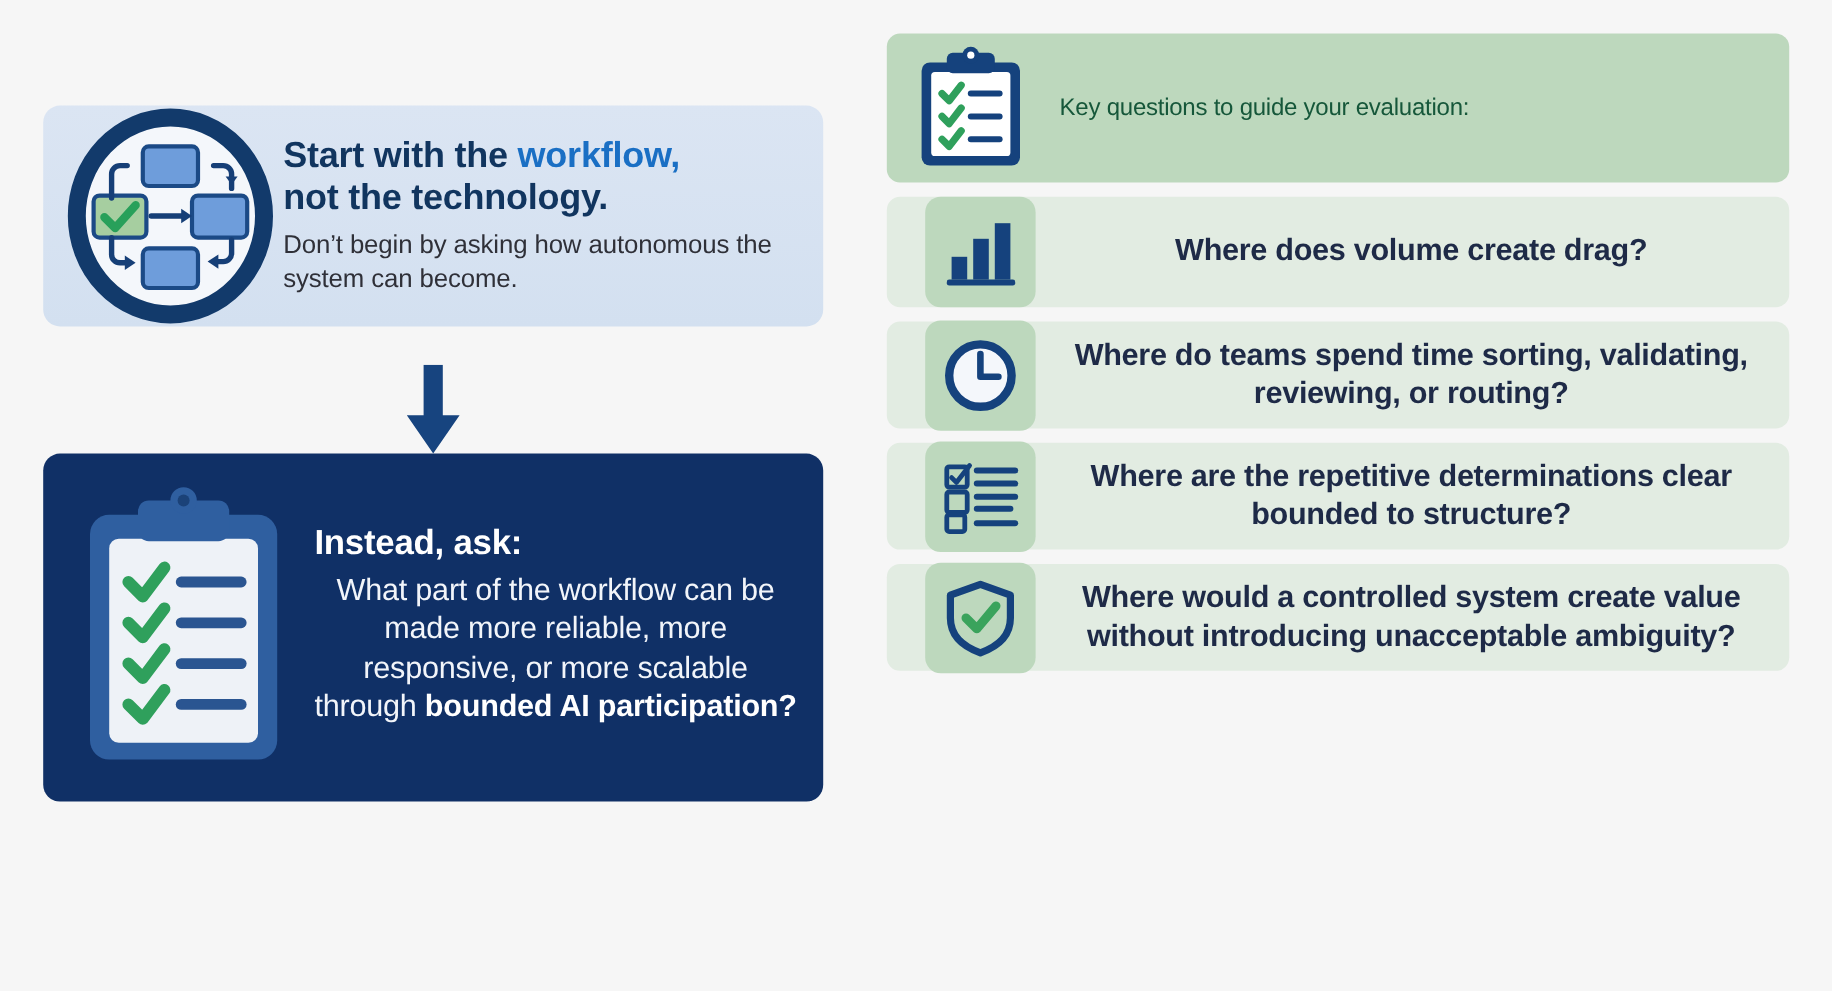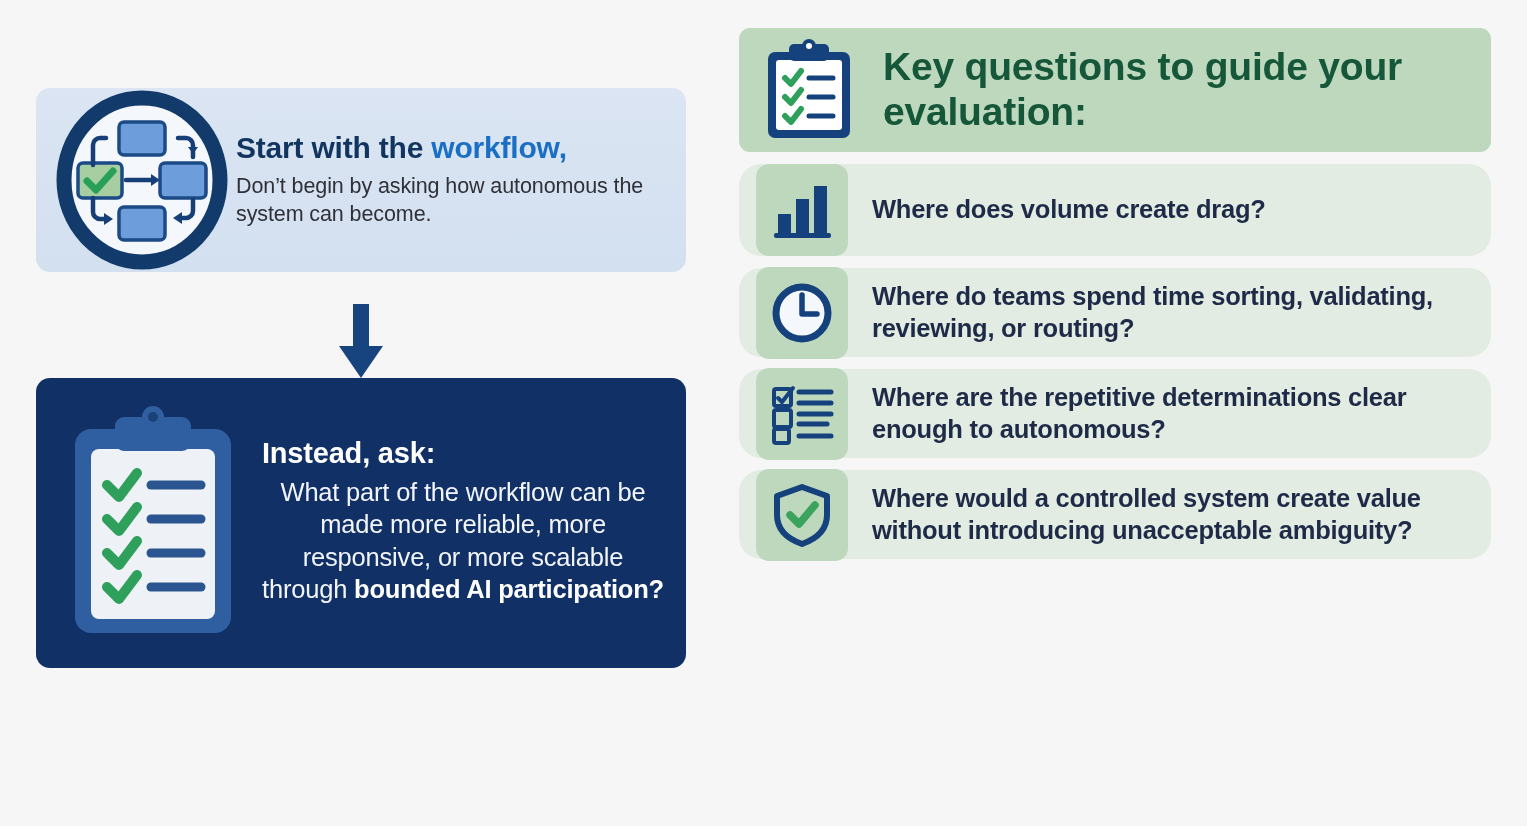--- a/index.html
+++ b/index.html
@@ -114,31 +114,32 @@
     padding-left:18px;
   }
   .header-icon-wrap {
     flex:0 0 auto;
     width:104px; height:104px;
     display:flex; align-items:center; justify-content:center;
   }
   .header-title {
     flex:1 1 auto;
     padding-left:22px; padding-right:28px;
-    font-size:39px; font-weight:bold;
+    font-size:20px; font-weight:normal;
     color:#16573a;
     line-height:1.15;
     letter-spacing:-0.2px;
   }
 
   .row-q {
     background:#e2ece2;
-    border-radius:22px;
+    border-radius:11px;
     display:flex; align-items:center;
-    padding:14px 16px 14px 17px;
+    padding:14px 16px 14px 32px;
+    text-align:center;
   }
   .tile {
     flex:0 0 auto;
     width:92px; height:92px;
     background:#bdd8bd;
     border-radius:13px;
     display:flex; align-items:center; justify-content:center;
   }
   .q-text {
     flex:1 1 auto;
@@ -181,20 +182,21 @@
           <path d="M104 90 l-9 -6 v12 z" fill="#163f77"></path>
           <path d="M37 108 v14 a7 7 0 0 0 7 7 h8" fill="none" stroke="#163f77" stroke-width="4.5" stroke-linecap="round"></path>
           <path d="M57 129 l-9 -6 v12 z" fill="#163f77"></path>
           <path d="M137 110 v11 a7 7 0 0 1 -7 7 h-8" fill="none" stroke="#163f77" stroke-width="4.5" stroke-linecap="round"></path>
           <path d="M117 128 l9 -6 v12 z" fill="#163f77"></path>
         </svg>
       </div>
       <div class="card-workflow-text">
         <div class="headline">
           <span>Start with the </span><span class="accent">workflow,</span><br>
+          <span>not the technology.</span>
         </div>
         <div class="subline">Don’t begin by asking how autonomous the system can become.</div>
       </div>
     </div>
 
     <div class="down-arrow">
       <svg width="58" height="76" viewBox="0 0 58 76">
         <path d="M21 0 h16 v42 h14 L29 74 L7 42 h14 z" fill="#17447f"></path>
       </svg>
     </div>
@@ -285,21 +287,21 @@
           <rect x="5" y="46" width="15" height="14" rx="2" fill="none" stroke="#15427d" stroke-width="4"></rect>
           <g stroke="#15427d" stroke-width="5" stroke-linecap="round">
             <path d="M30 9 h32"></path>
             <path d="M30 20 h32"></path>
             <path d="M30 31 h32"></path>
             <path d="M30 41 h28"></path>
             <path d="M30 53 h32"></path>
           </g>
         </svg>
       </div>
-      <div class="q-text">Where are the repetitive determinations clear enough to autonomous?</div>
+      <div class="q-text">Where are the repetitive determinations clear bounded to structure?</div>
     </div>
 
 
     <div class="row-q row-h2">
       <div class="tile">
         <svg width="64" height="66" viewBox="0 0 64 66">
           <path d="M32 5 L57 14 V33 c0 15 -11 24 -25 29 C18 57 7 48 7 33 V14 Z" fill="none" stroke="#15427d" stroke-width="6" stroke-linejoin="round"></path>
           <path d="M20 33 L29 42 L45 23" fill="none" stroke="#3aa35c" stroke-width="7.5" stroke-linecap="round" stroke-linejoin="round"></path>
         </svg>
       </div>

